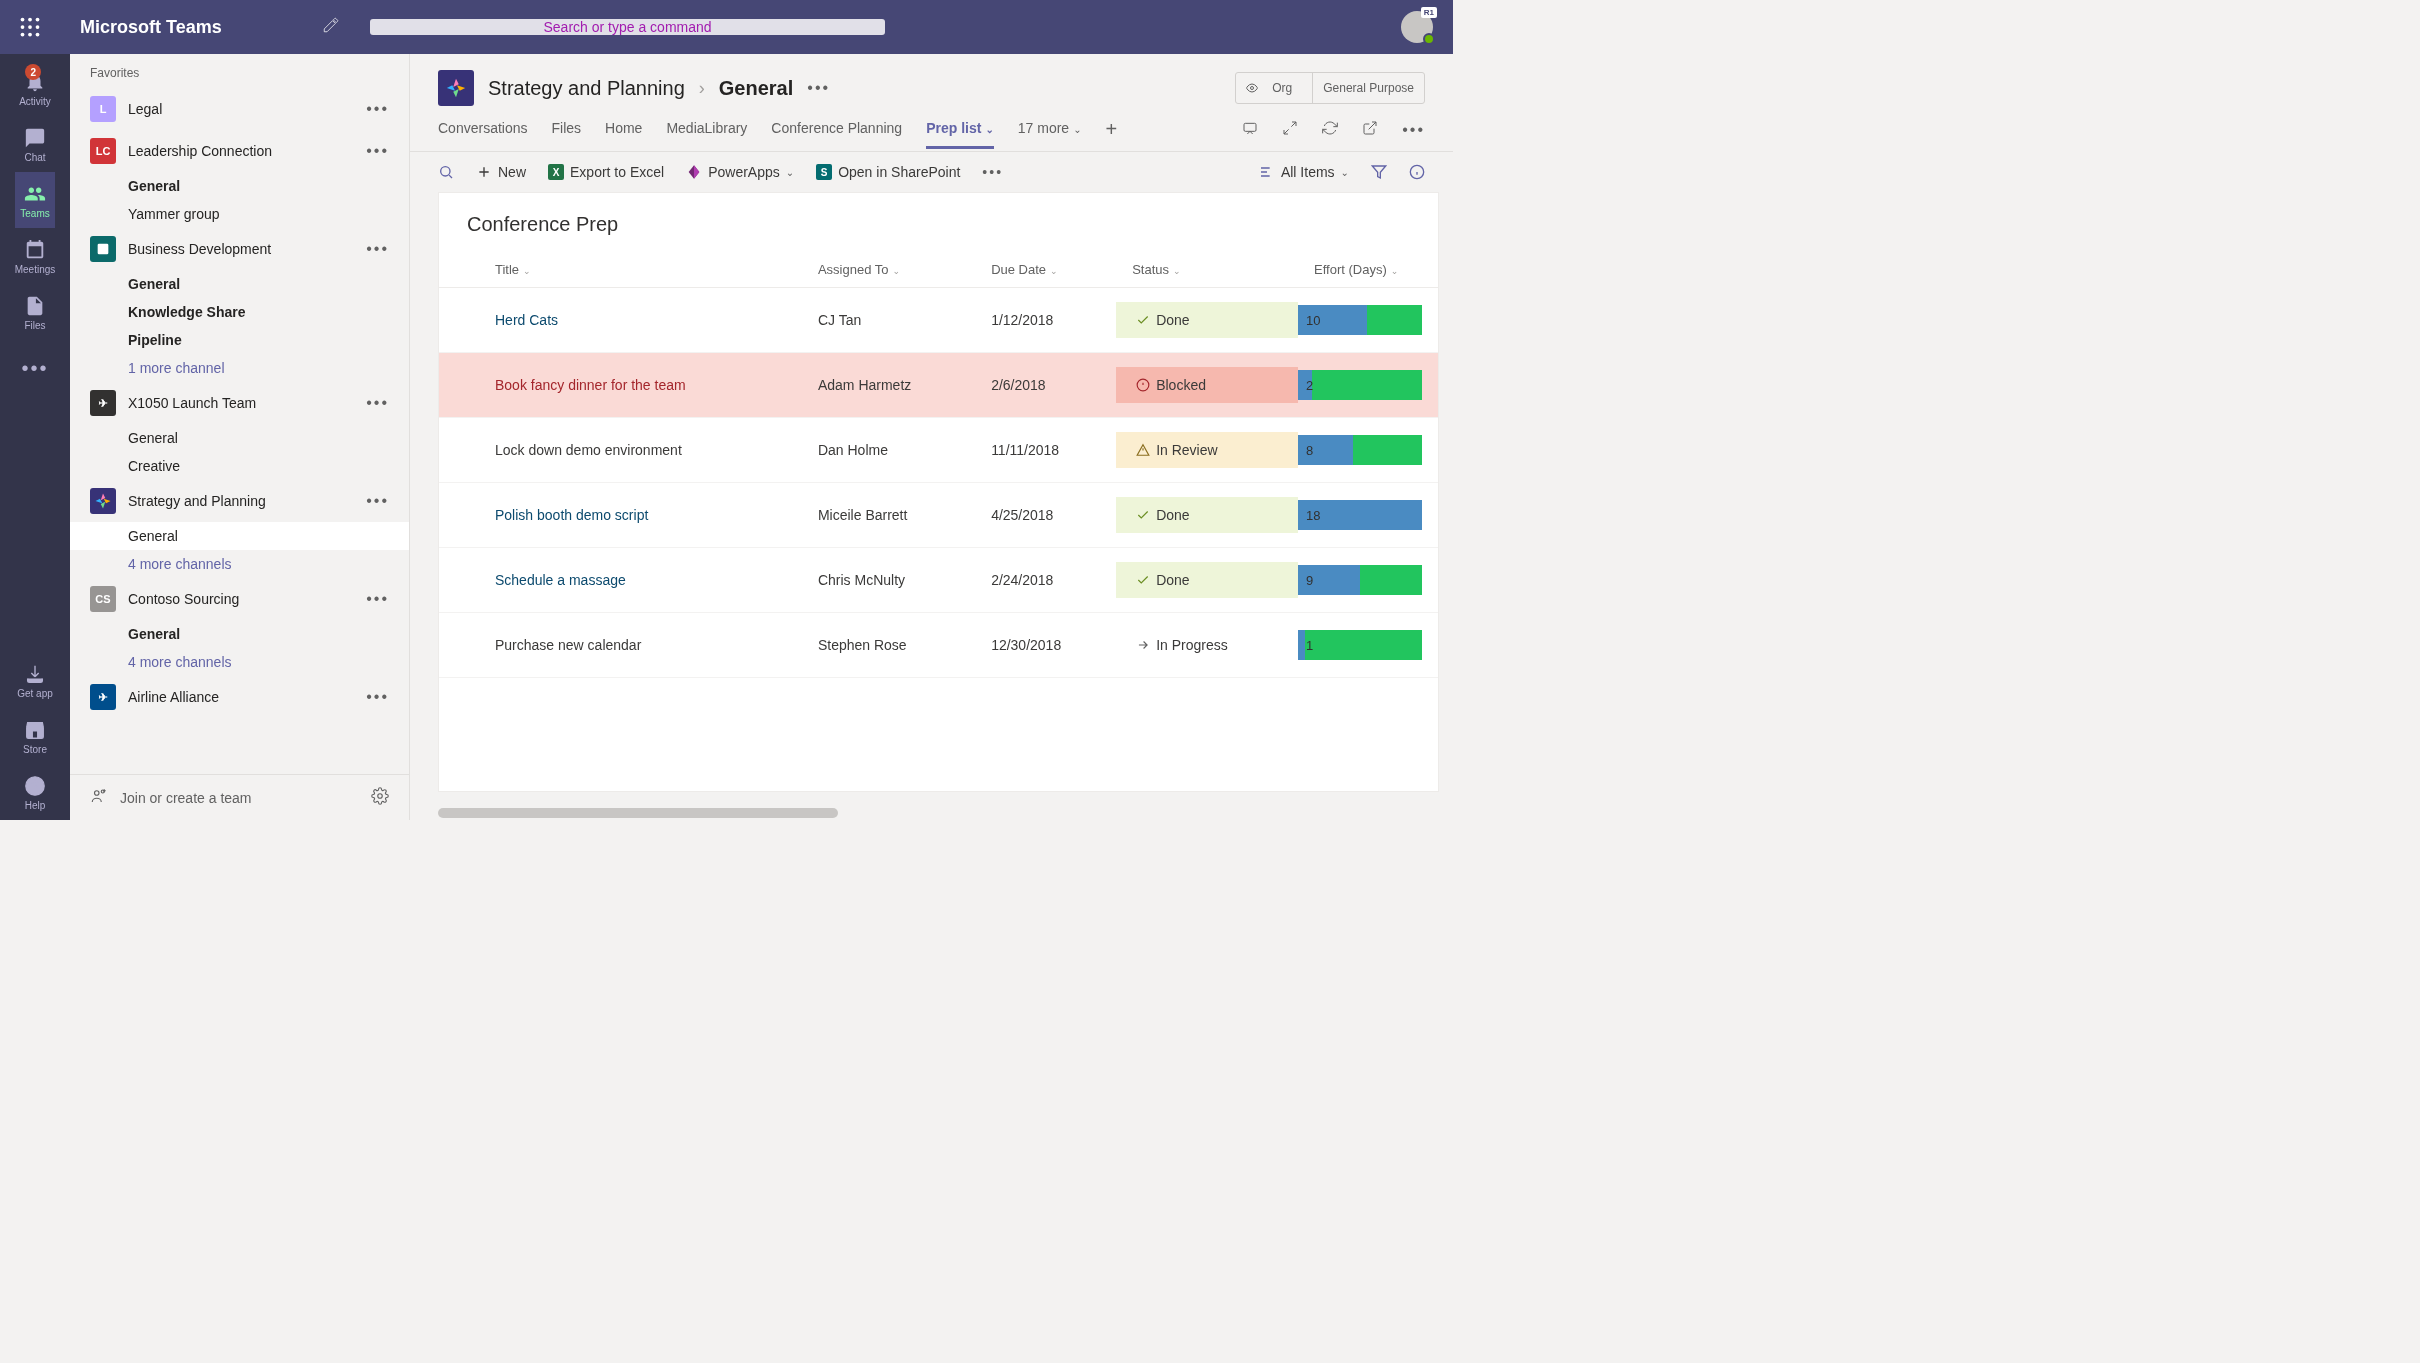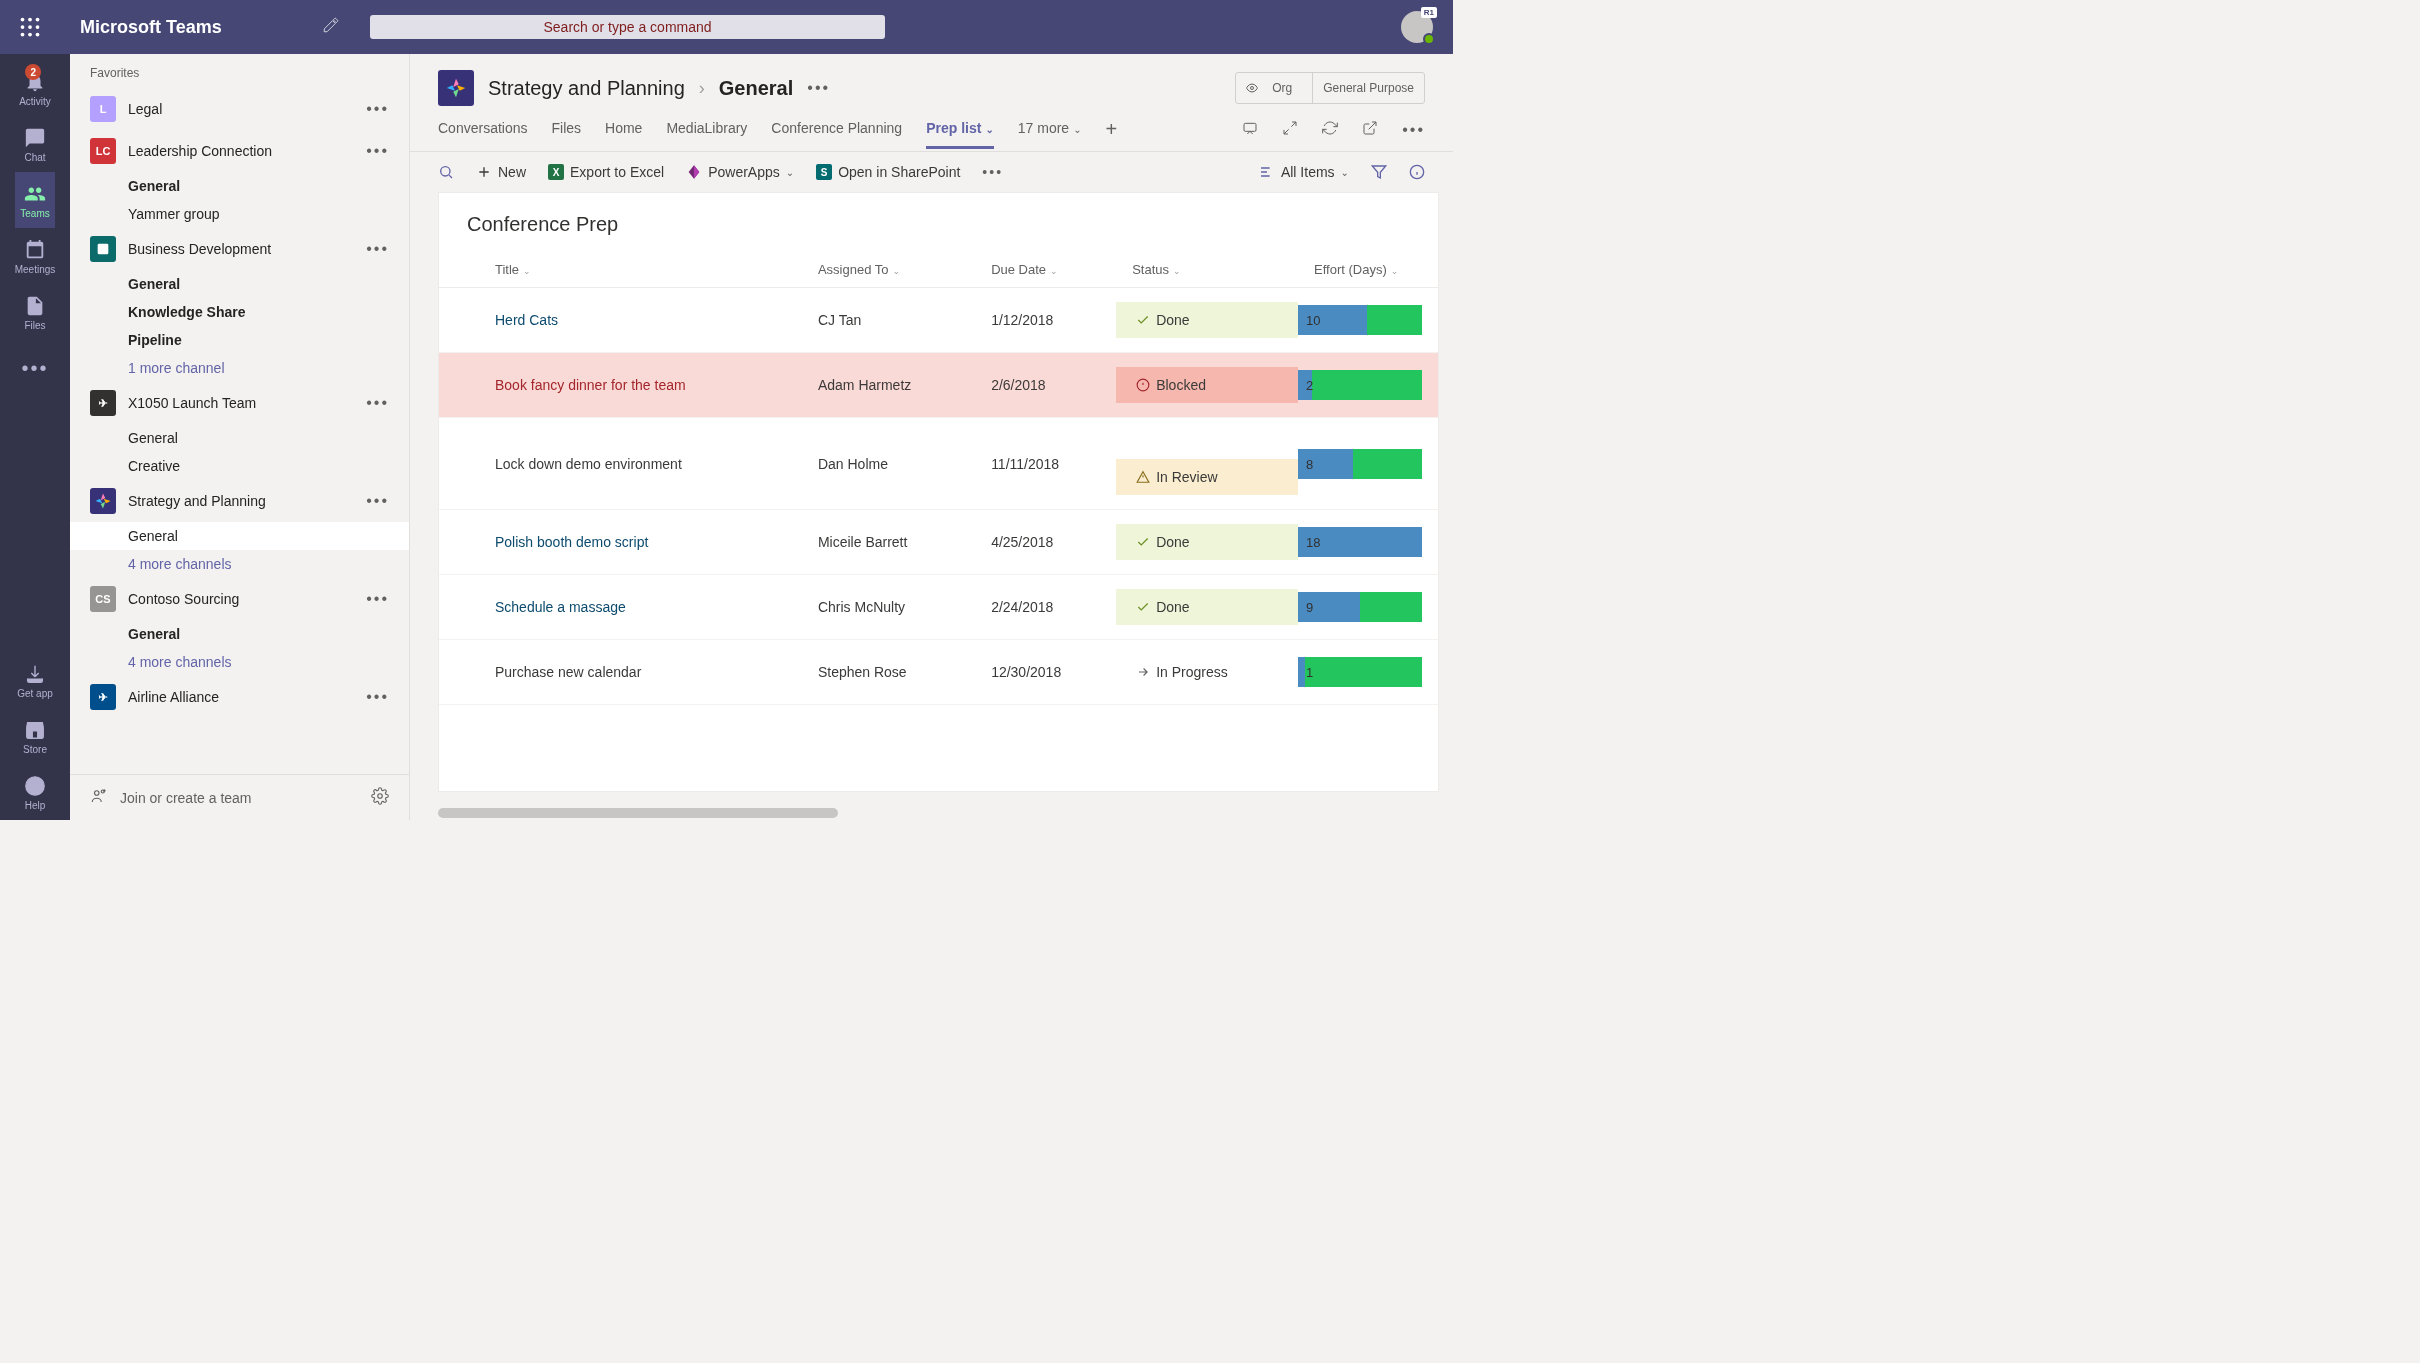--- a/index.html
+++ b/index.html
@@ -7,21 +7,21 @@
 
 .app { width: 1453px; height: 820px; display: flex; flex-direction: column; }
 
 
 .titlebar { height: 54px; background: #464775; display: flex; align-items: center; padding: 0 20px; color: #fff; }
 .titlebar .waffle { width: 20px; height: 20px; margin-right: 40px; cursor: pointer; }
 .titlebar .waffle svg { fill: #fff; }
 .titlebar .app-name { font-size: 18px; font-weight: 600; flex-shrink: 0; margin-right: 100px; }
 .titlebar .compose { margin-right: 30px; cursor: pointer; }
 .titlebar .compose svg { width: 18px; height: 18px; stroke: #fff; fill: none; }
-.titlebar .search { flex: 1; max-width: 620px; height: 24px; background: #e1e0e8; border-radius: 3px; display: flex; align-items: center; justify-content: center; color: #7f1d1d; font-size: 14px; }
+.titlebar .search { flex: 1; max-width: 620px; height: 16px; background: #e1e0e8; border-radius: 3px; display: flex; align-items: center; justify-content: center; color: #a21caf; font-size: 14px; }
 .titlebar .spacer { flex: 1; }
 .titlebar .avatar { width: 32px; height: 32px; border-radius: 50%; background: #c8c6c4; position: relative; }
 .titlebar .avatar .presence { position: absolute; bottom: -2px; right: -2px; width: 12px; height: 12px; border-radius: 50%; background: #6bb700; border: 2px solid #464775; }
 .titlebar .avatar .badge-r1 { position: absolute; top: -4px; right: -4px; background: #fff; color: #464775; font-size: 8px; font-weight: 700; padding: 1px 3px; border-radius: 2px; }
 
 
 .main { flex: 1; display: flex; min-height: 0; }
 
 
 .apprail { width: 70px; background: #33344a; display: flex; flex-direction: column; align-items: center; padding-top: 6px; color: #b3b0d0; }
@@ -90,21 +90,21 @@
 .list-table th:first-child { padding-left: 56px; }
 .list-table td { padding: 20px 16px; font-size: 14px; color: #3b3a39; vertical-align: middle; }
 .list-table td:first-child { padding-left: 56px; }
 .list-table tbody tr { border-bottom: 1px solid #f3f2f1; }
 tr.row-done .title-cell { color: #0c4a6e; }
 tr.row-blocked { background: #fadad6; }
 tr.row-blocked .title-cell { color: #a4262c; }
 .status-cell { display: flex; align-items: center; gap: 6px; padding: 4px 8px; border-radius: 2px; }
 .status-done { background: #eef5d9; }
 .status-blocked { background: #f6b8ae; }
-.status-review { background: #fbeed0; margin-top: 27px; }
+.status-review { background: #fbeed0; }
 .status-icon { width: 14px; height: 14px; flex-shrink: 0; }
 .effort-cell { position: relative; height: 30px; background: #22c55e; }
 .effort-bar { position: absolute; left: 0; top: 0; bottom: 0; background: #4a8bc2; }
 .effort-val { position: absolute; left: 8px; top: 50%; transform: translateY(-50%); color: #323130; font-size: 13px; }
 td.effort-td { padding: 14px 16px 14px 0; width: 140px; }
 td.status-td { padding: 14px 0; }
 .status-wrap { padding: 6px 12px; }
 
 
 .hscroll { height: 14px; background: #f3f2f1; margin: 0 14px 0 28px; position: relative; }

